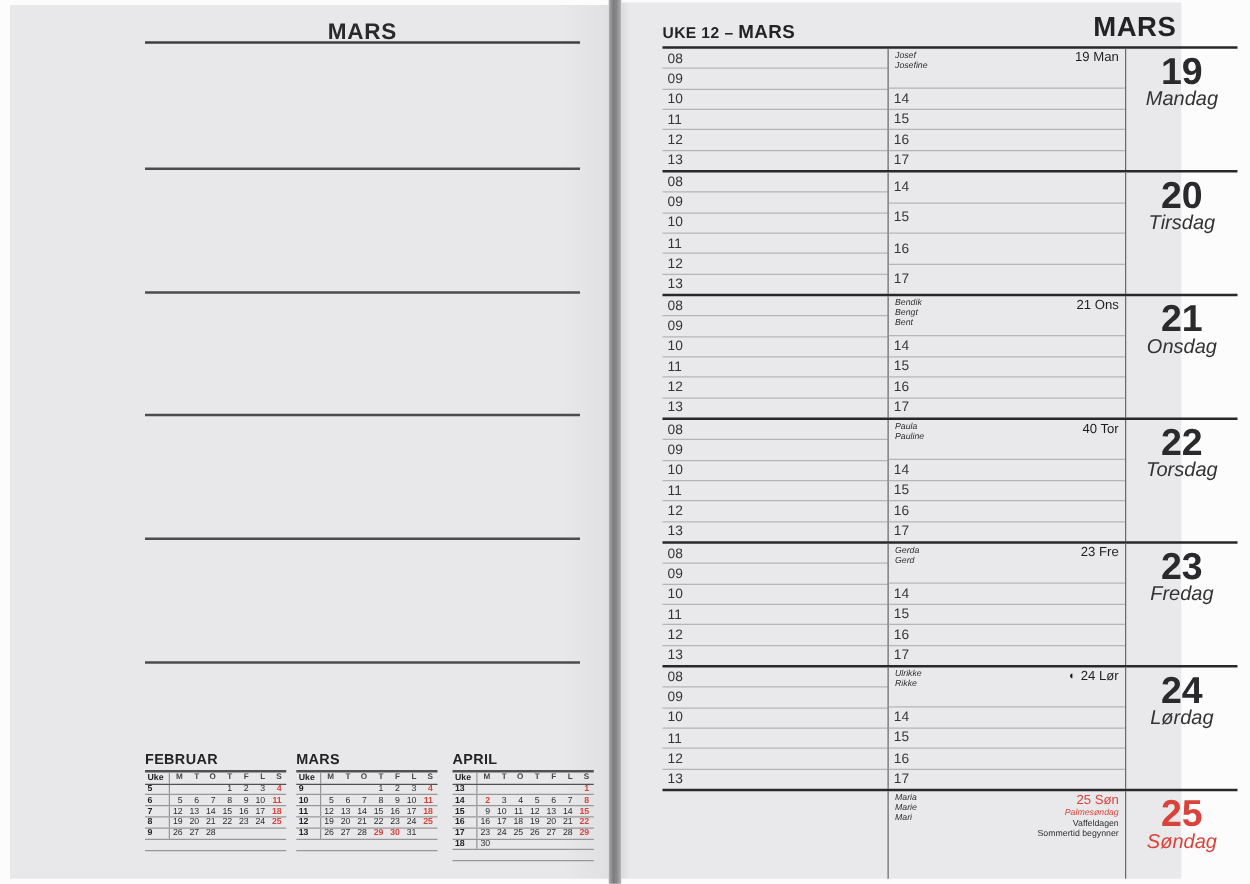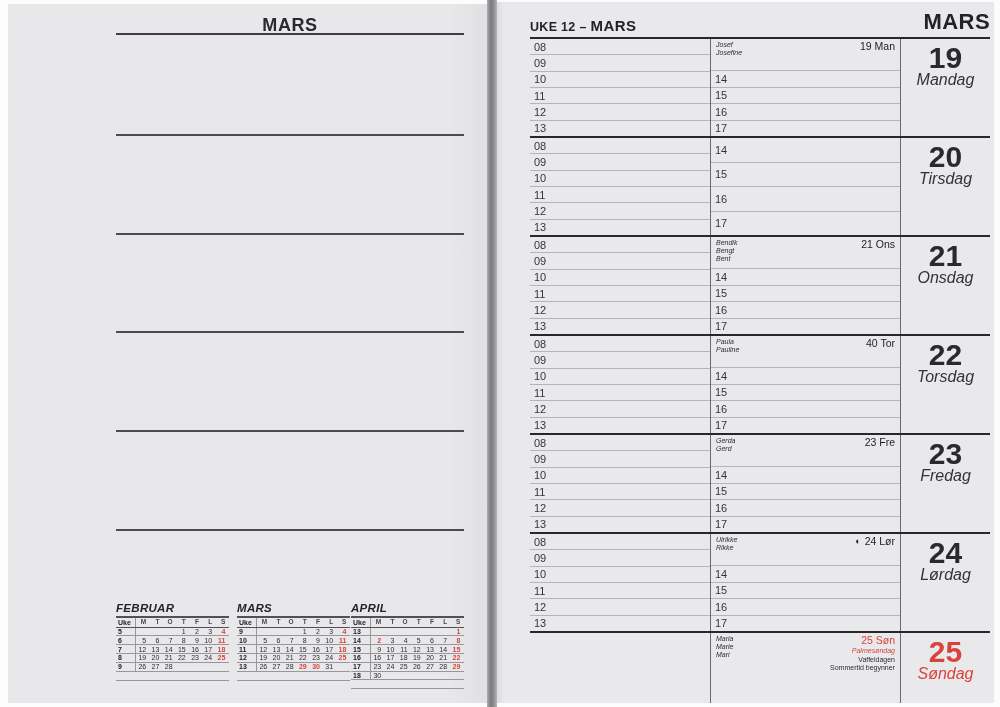--- a/index.html
+++ b/index.html
@@ -6,30 +6,30 @@
     --red:#d8433b; --ink:#2a2a2c; --grid-light:#b5b5b8; --grid-dark:#28282a;
     --divider:#6b6b6e; --page-bg:#e8e8ea; --mc-line:#97979a; --mc-dark:#515154;
   }
   *{margin:0;padding:0;box-sizing:border-box;}
   html,body{width:1000px;height:707px;}
   body{background:#fcfcfc;font-family:"Liberation Sans","DejaVu Sans",sans-serif;position:relative;overflow:hidden;}
   .page{position:absolute;background:var(--page-bg);}
   .page-left{left:8px;top:4px;width:479px;height:699px;background:linear-gradient(to right,#e8e8ea 92%,#e0e0e2);}
   .spine{position:absolute;left:487px;top:0;width:10px;height:707px;
          background:linear-gradient(to right,#aeaeb0,#7d7d7f 35%,#8a8a8c 65%,#b5b5b7);}
-  .page-right{left:497px;top:2px;width:497px;height:701px;background:linear-gradient(to right,#dbdbdd 0px,#e9e9eb 7px);}
+  .page-right{left:497px;top:2px;width:448px;height:701px;background:linear-gradient(to right,#dbdbdd 0px,#e9e9eb 7px);}
 
   
   .lp-title{position:absolute;left:108px;width:348px;top:11px;text-align:center;
             font-size:18px;font-weight:bold;letter-spacing:.6px;color:var(--ink);}
   .lp-underline{position:absolute;left:108px;width:348px;top:29px;height:2px;background:#3f3f41;}
   .note-line{position:absolute;left:108px;width:348px;height:2px;background:#4c4c4e;}
 
   .mini-cal{position:absolute;width:113px;}
-  .mc-title{font-size:11.5px;font-weight:bold;color:#242426;letter-spacing:.3px;margin-bottom:2px;line-height:12px;font-style:italic;}
+  .mc-title{font-size:11.5px;font-weight:bold;color:#242426;letter-spacing:.3px;margin-bottom:2px;line-height:12px;}
   .mc-table{border-top:2px solid var(--mc-dark);}
   .mc-row{display:grid;grid-template-columns:20px repeat(7,13.2px);height:8.8px;
           border-bottom:1px solid var(--mc-line);align-items:center;}
   .mc-row.header{height:9.6px;border-bottom:1px solid var(--mc-dark);}
   .mc-row.empty{height:9px;}
   .mc-week{font-size:7px;font-weight:bold;color:#222224;padding-left:2px;height:100%;
            display:flex;align-items:center;border-right:1px solid var(--mc-line);line-height:1;}
   .mc-hd{font-size:6.5px;font-weight:bold;color:#47474a;text-align:right;padding-right:3px;line-height:1;}
   .mc-cell{font-size:7px;color:#2c2c2e;text-align:right;padding-right:3px;line-height:1;}
   .mc-cell.red{color:var(--red);font-weight:bold;}
@@ -204,21 +204,21 @@
               <span class="mc-cell">27</span>
               <span class="mc-cell">28</span>
               <span class="mc-cell red">29</span>
               <span class="mc-cell red">30</span>
               <span class="mc-cell">31</span>
               <span class="mc-cell"></span>
             </div>
             <div class="mc-row empty"></div>
           </div>
         </div>
-        <div class="mini-cal" style="left: 343px; top: 598px;">
+        <div class="mini-cal" style="left: 354px; top: 598px;">
           <div class="mc-title">APRIL</div>
           <div class="mc-table">
             <div class="mc-row header">
               <span class="mc-week">Uke</span>
               <span class="mc-hd">M</span>
               <span class="mc-hd">T</span>
               <span class="mc-hd">O</span>
               <span class="mc-hd">T</span>
               <span class="mc-hd">F</span>
               <span class="mc-hd">L</span>

